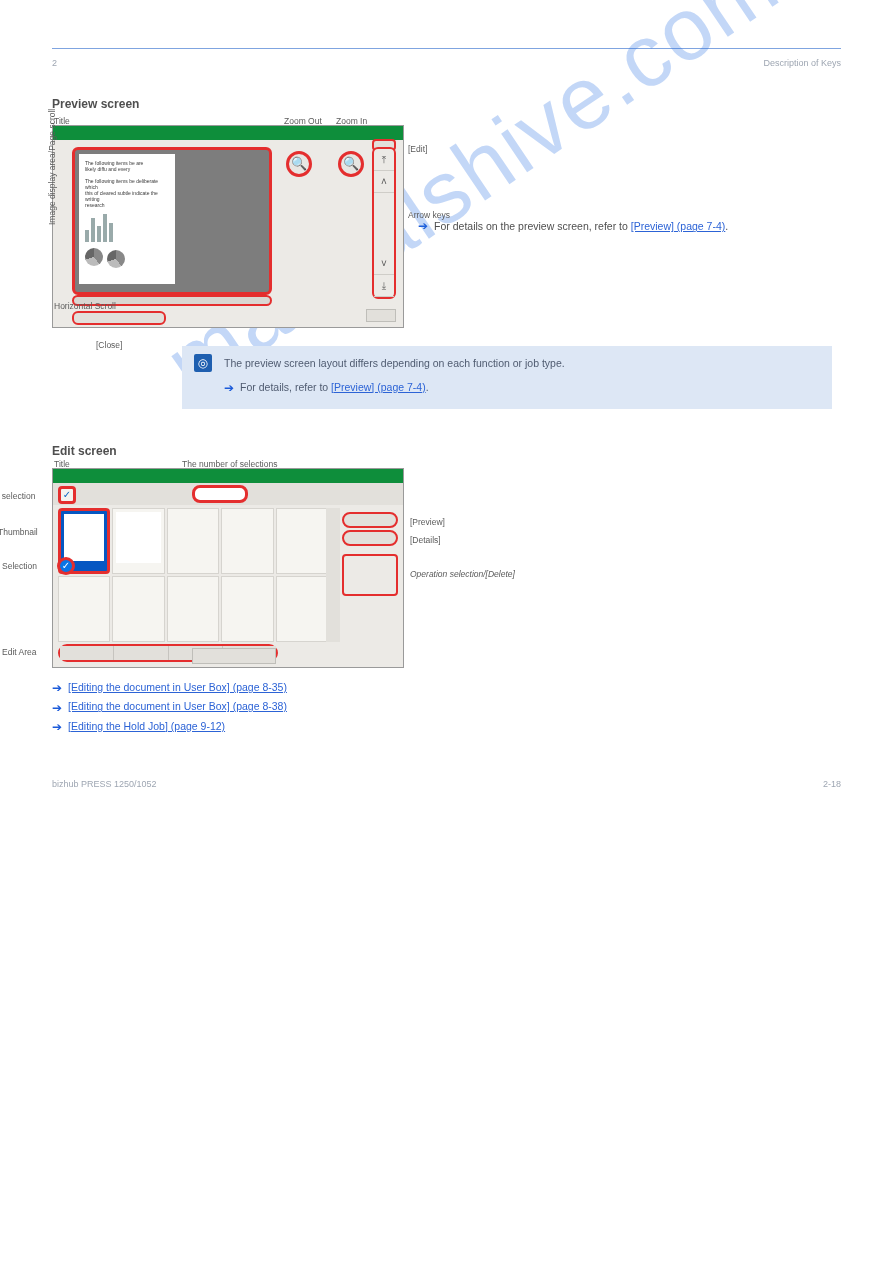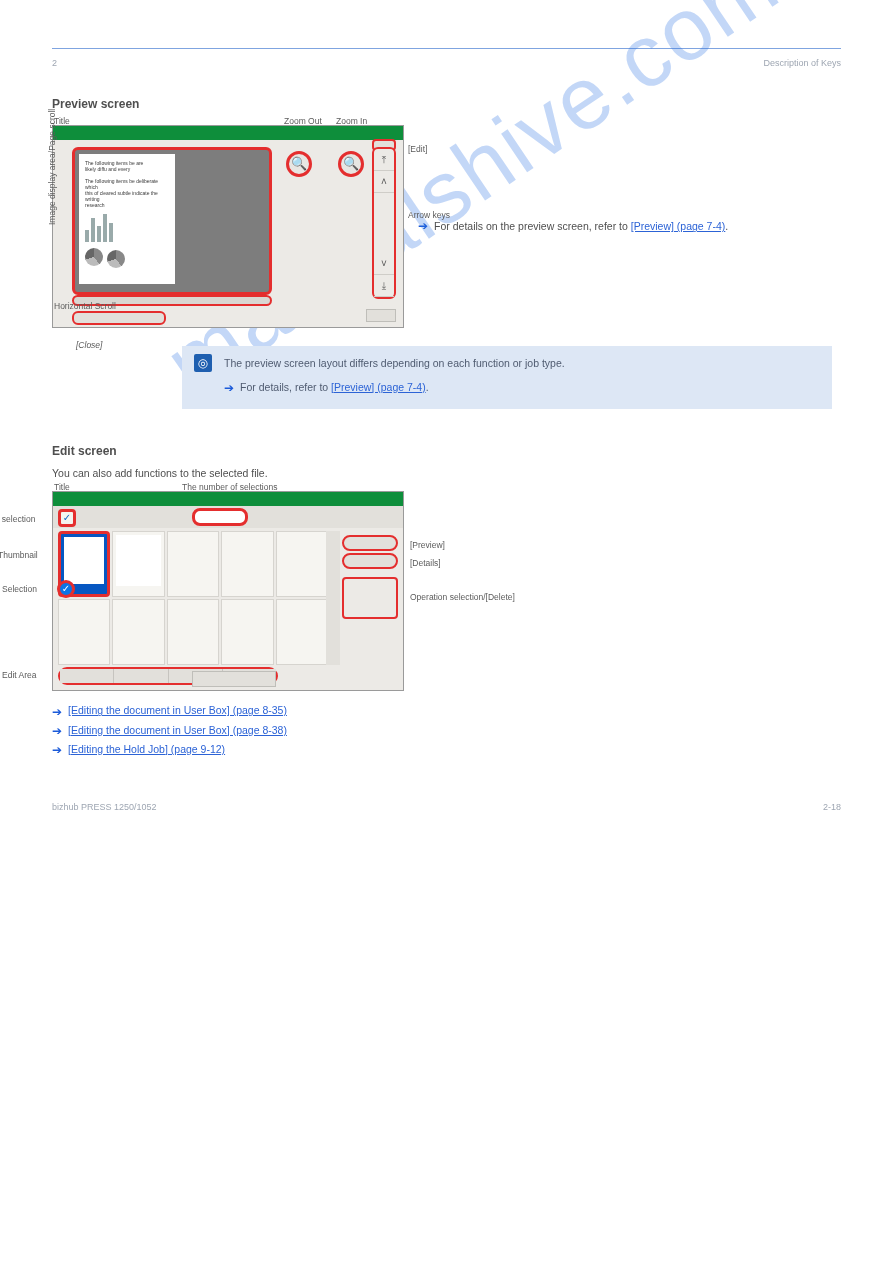--- a/index.html
+++ b/index.html
@@ -118,21 +118,21 @@
       </div>
       <div class="s1-ok"></div>
 
       <span class="callout" style="left:2px;  top:-10px;">Title</span>
       <span class="callout" style="left:232px;top:-10px;">Zoom Out</span>
       <span class="callout" style="left:284px;top:-10px;">Zoom In</span>
       <span class="callout" style="left:356px;top:18px;">[Edit]</span>
       <span class="callout" style="left:356px;top:84px;">Arrow keys</span>
       <span class="callout" style="left:-6px; top:100px; transform:rotate(-90deg); transform-origin:left top;">Image display area/Page scroll</span>
       <span class="callout" style="left:2px;  top:175px;">Horizontal Scroll</span>
-      <span class="callout" style="left:24px; top:214px;font-style:italic;">[Close]</span>
+      <span class="callout" style="left:44px; top:214px;">[Close]</span>
     </div>
 
     <div class="side-list" style="margin-top:94px;">
       <div class="row">
         <span class="arrow-blue">➔</span>
         <span>
           <span>For details on the preview screen, refer to</span>
           <a class="linky">[Preview] (page 7-4)</a>.
         </span>
       </div>
@@ -147,21 +147,20 @@
         <span class="arrow-blue">➔</span>
         <span>
           <span>For details, refer to </span>
           <a class="linky">[Preview] (page 7-4)</a>.
         </span>
       </div>
     </div>
   </div>
 
   <h2 class="sub" style="margin-top:34px;">Edit screen</h2>
-  <p class="body">You can also add functions to the selected file.</p>
 
   <div class="screen2">
     <div class="s2-frame"></div>
     <div class="s2-title"></div>
     <div class="s2-strip"></div>
     <div class="s2-allsel">✓</div>
     <div class="s2-count"></div>
     <div class="s2-grid">
       <div class="s2-cell sel s2-highlight">
         <div class="thumb"></div>
@@ -192,21 +191,21 @@
     <div class="s2-start"></div>
 
     <span class="callout" style="left:2px;  top:-10px;">Title</span>
     <span class="callout" style="left:130px;top:-10px;">The number of selections</span>
     <span class="callout" style="left:-62px;top:22px;">All selection</span>
     <span class="callout" style="left:-54px;top:58px;">Thumbnail</span>
     <span class="callout" style="left:-50px;top:92px;">Selection</span>
     <span class="callout" style="left:-50px;top:178px;">Edit Area</span>
     <span class="callout" style="left:358px;top:48px;">[Preview]</span>
     <span class="callout" style="left:358px;top:66px;">[Details]</span>
-    <span class="callout" style="left:358px;top:100px; white-space:normal; width:110px;">Operation selection/[Delete]</span>
+    <span class="callout" style="left:358px;top:100px; white-space:normal; width:110px;font-style:italic;">Operation selection/[Delete]</span>
   </div>
 
   <div class="reflist">
     <div class="row">
         <span class="arrow-blue">➔</span>
         <a class="linky">[Editing the document in User Box] (page 8-35)</a>
       </div>
     <div class="row">
         <span class="arrow-blue">➔</span>
         <a class="linky">[Editing the document in User Box] (page 8-38)</a>

